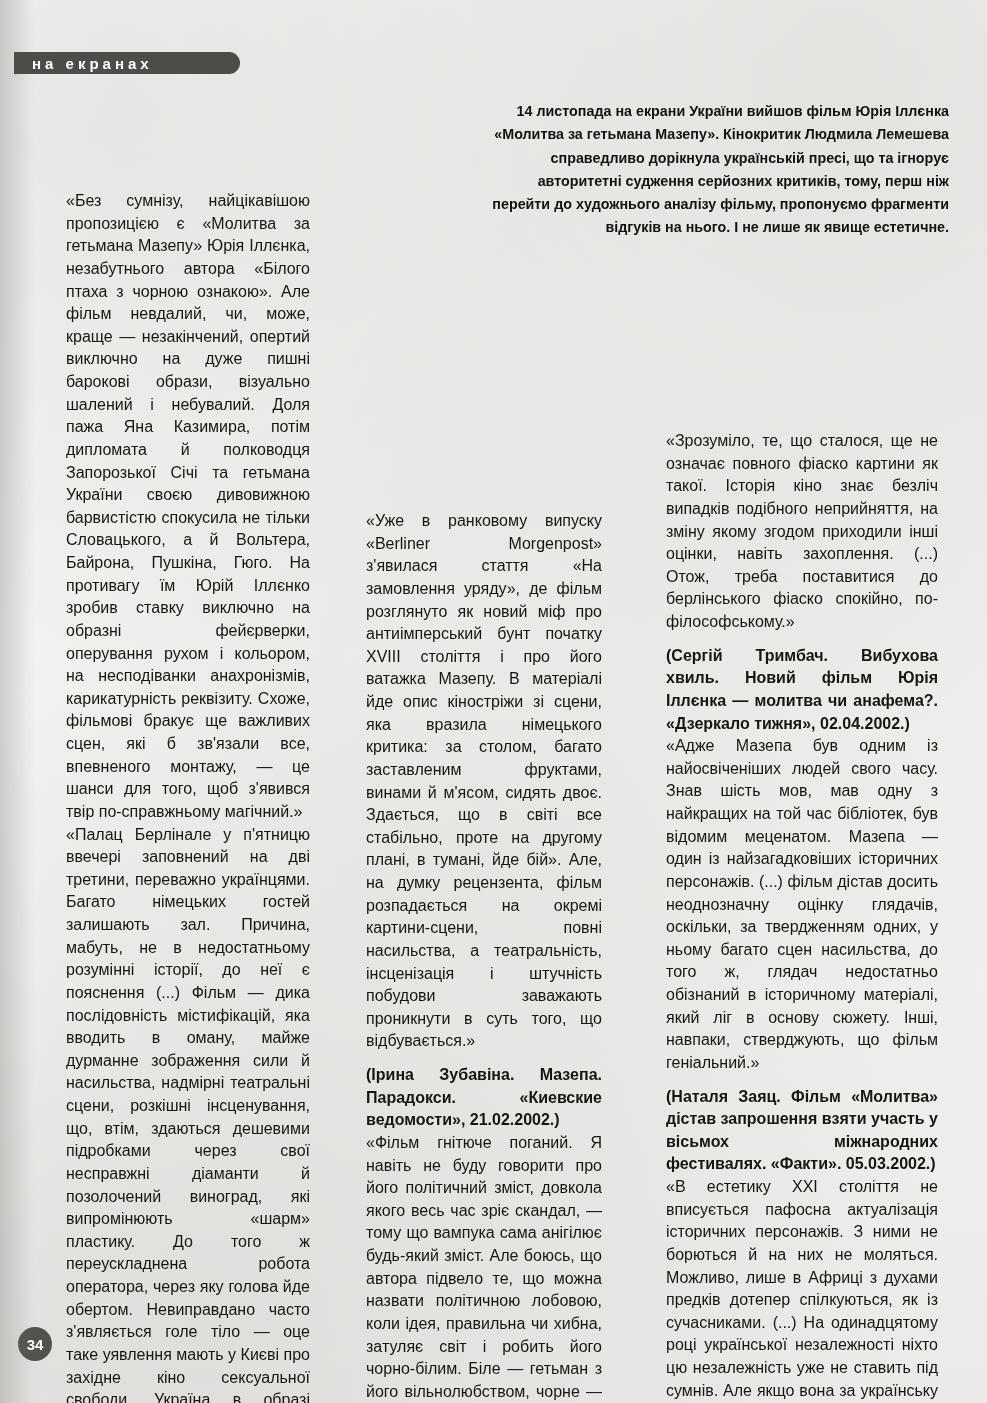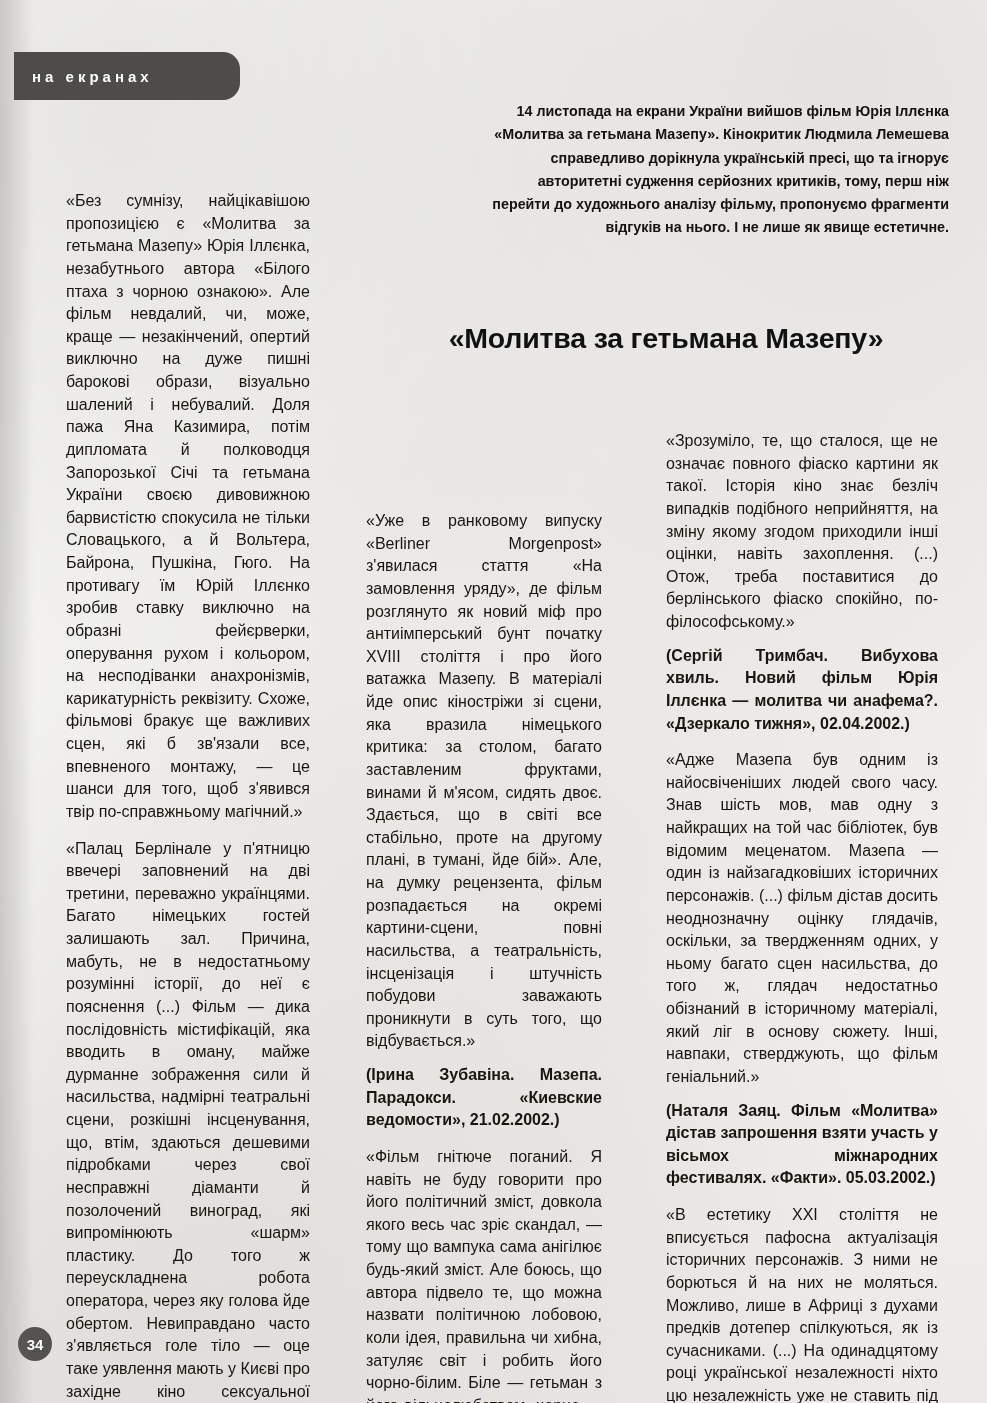--- a/index.html
+++ b/index.html
@@ -41,21 +41,21 @@
     background: linear-gradient(to right, rgba(120,118,114,0.30), rgba(120,118,114,0.0));
     pointer-events: none;
   }
 
   
   .ribbon {
     position: absolute;
     left: 14px;
     top: 52px;
     width: 226px;
-    height: 48px;
+    height: 22px;
     background: #4d4c49;
     border-top-right-radius: 17px;
     border-bottom-right-radius: 17px;
     display: flex;
     align-items: center;
     padding-left: 18px;
     box-sizing: border-box;
     z-index: 3;
   }
   .ribbon span {
@@ -106,21 +106,21 @@
     margin-top: 11px;
   }
   .src {
     font-weight: bold;
   }
 
   .col-1 { left: 66px;  top: 190px;  width: 244px; }
   .col-2 { left: 366px; top: 510px;  width: 236px; }
   .col-3 { left: 666px; top: 430px;  width: 272px; }
 
-  .block + .block { margin-top: 14px; }
+  .block + .block { margin-top: 0; }
 
   .pagenum {
     position: absolute;
     left: 18px;
     bottom: 42px;
     width: 34px;
     height: 34px;
     border-radius: 50%;
     background: #53524e;
     color: #ffffff;
@@ -135,21 +135,20 @@
 <body>
 
 <div class="page">
 
   <div class="ribbon">
     <span>на екранах</span>
   </div>
 
   <div class="lead">14 листопада на екрани України вийшов фільм Юрія Іллєнка «Молитва за гетьмана Мазепу». Кінокритик Людмила Лемешева справедливо дорікнула українській пресі, що та ігнорує авторитетні судження серйозних критиків, тому, перш ніж перейти до художнього аналізу фільму, пропонуємо фрагменти відгуків на нього. І не лише як явище естетичне.</div>
 
-  <h1 class="headline">«Молитва за гетьмана Мазепу»</h1>
 
   <div class="col col-1">
     <div class="block">
       <p>«Без сумнізу, найцікавішою пропозицією є «Молитва за гетьмана Мазепу» Юрія Іллєнка, незабутнього автора «Білого птаха з чорною ознакою». Але фільм невдалий, чи, може, краще — незакінчений, опертий виключно на дуже пишні барокові образи, візуально шалений і небувалий. Доля пажа Яна Казимира, потім дипломата й полководця Запорозької Січі та гетьмана України своєю дивовижною барвистістю спокусила не тільки Словацького, а й Вольтера, Байрона, Пушкіна, Гюго. На противагу їм Юрій Іллєнко зробив ставку виключно на образні фейєрверки, оперування рухом і кольором, на несподіванки анахронізмів, карикатурність реквізиту. Схоже, фільмові бракує ще важливих сцен, які б зв'язали все, впевненого монтажу, — це шанси для того, щоб з'явився твір по-справжньому магічний.»</p>
     </div>
     <div class="block">
       <p>«Палац Берлінале у п'ятницю ввечері заповнений на дві третини, переважно українцями. Багато німецьких гостей залишають зал. Причина, мабуть, не в недостатньому розумінні історії, до неї є пояснення (...) Фільм — дика послідовність містифікацій, яка вводить в оману, майже дурманне зображення сили й насильства, надмірні театральні сцени, розкішні інсценування, що, втім, здаються дешевими підробками через свої несправжні діаманти й позолочений виноград, які випромінюють «шарм» пластику. До того ж переускладнена робота оператора, через яку голова йде обертом. Невиправдано часто з'являється голе тіло — оце таке уявлення мають у Києві про західне кіно сексуальної свободи.
 Україна в образі беззахисної красуні, яку протягом історії ґвалтували і плюндрували злі сусіди, передусім росіяни. Доля якої така несправедлива, що навіть зрада у власних лавах розглядається швидше як вимушена дія, ніж власна провина. Щоб зрозуміти це, не потрібні дві з половиною години, це стає зрозумілим уже за півгодини. «Молитва за гетьмана Мазепу» — це політичний акт самовизнання в десяту річницю незалежности. До того ж на диво антиросійський, без критичного ставлення до власної ролі.»</p>
       <p class="src">Крістоф фон Маршал («Все пластик», Der Tagesspiegel, 17.02.2002. Цит. за «Кіноколо», 2002. №13. С.32.)</p>
     </div>

